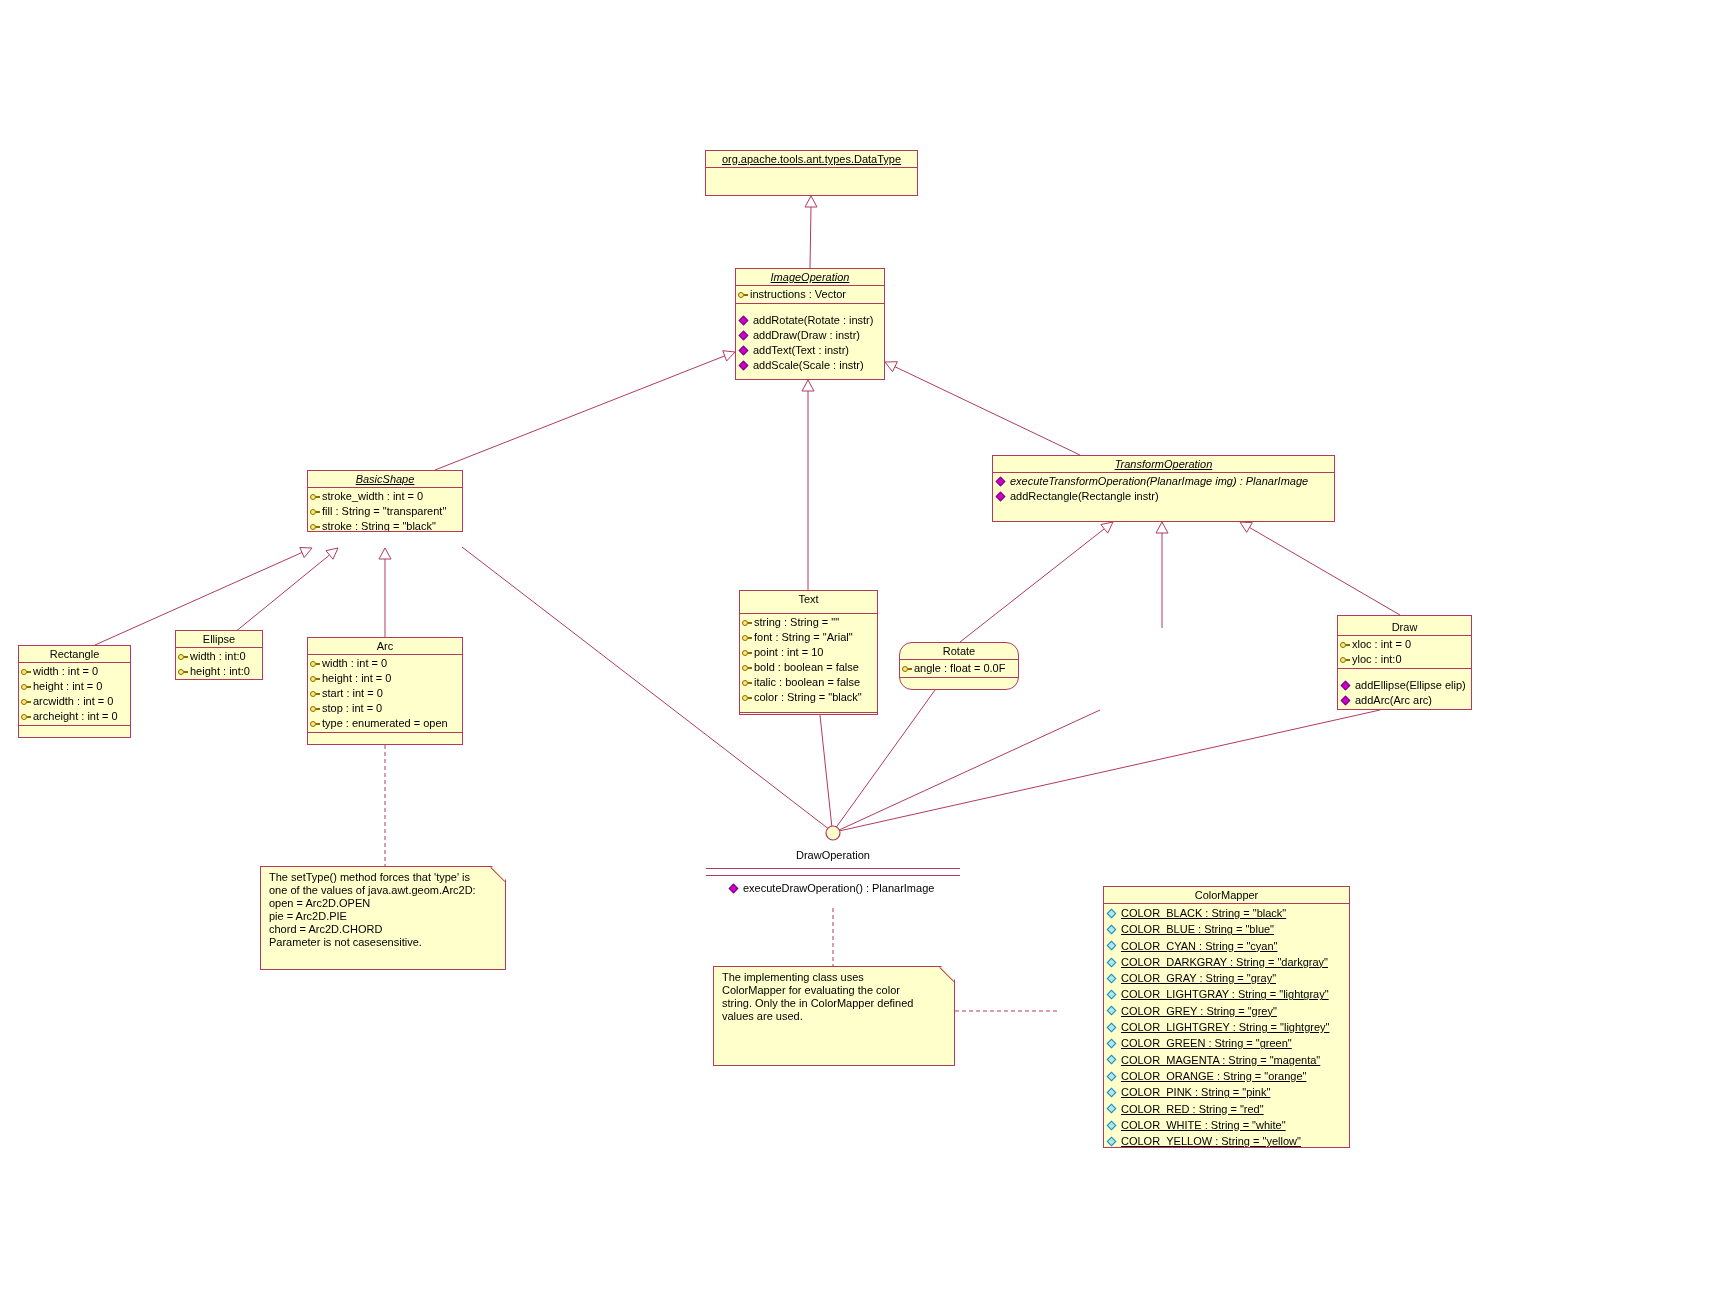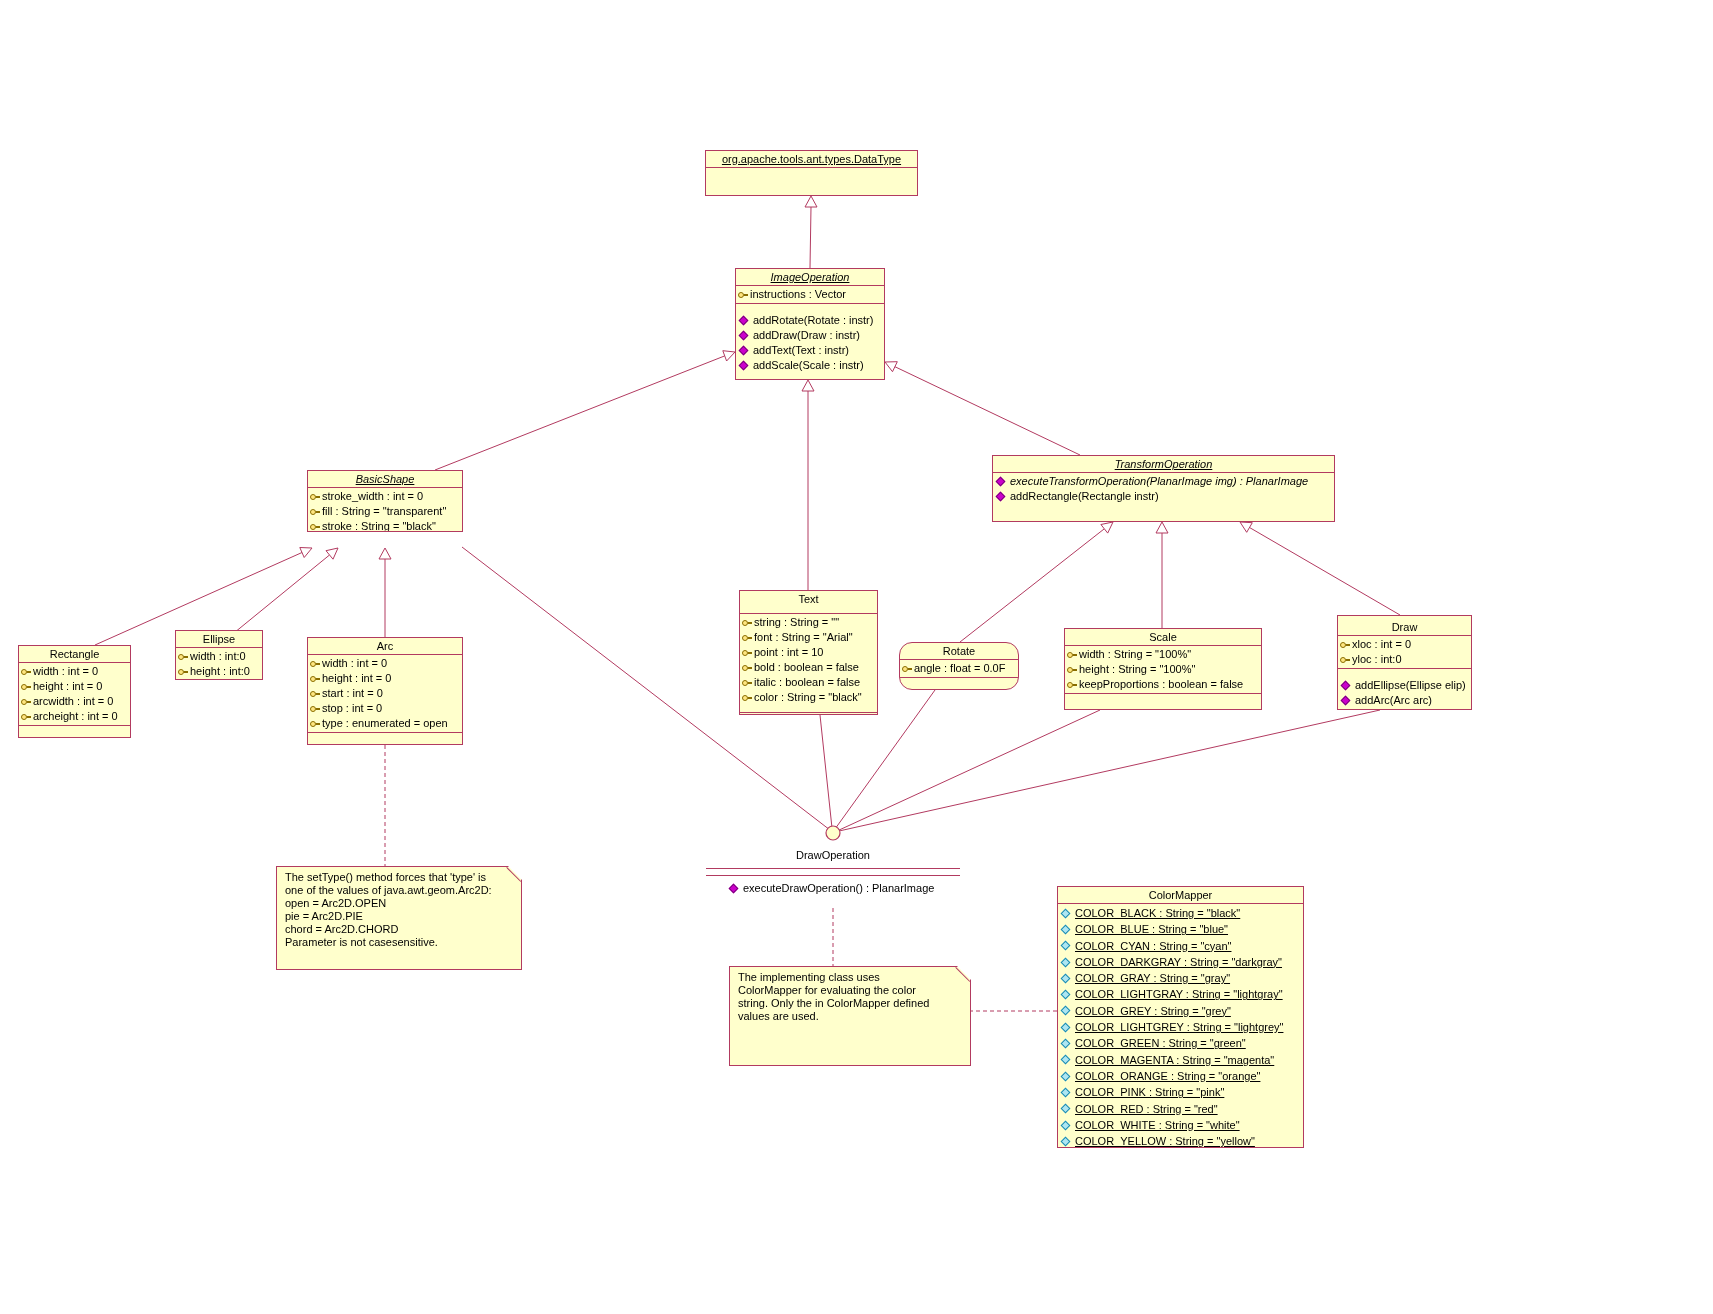--- a/index.html
+++ b/index.html
@@ -32,21 +32,21 @@
   .icon.static-attr{width:5px;height:5px;background:#AEE6F2;border:1px solid #1C8CB0;
       transform:rotate(45deg);margin:1px 4px 1px 2px;}
 
   .iface{position:absolute;font-size:11px;}
   .iface-name{text-align:center;line-height:14px;}
   .iface-line{border-top:1px solid #B23A60;margin-top:6px;}
   .iface-line + .iface-line{margin-top:6px;}
   .iface-method{margin-top:5px;padding-left:22px;}
 
   .note{position:absolute;background:#FFFFCC;border:1px solid #B23A60;padding:4px 6px;
-        font-size:11px;box-sizing:border-box;margin-left:16px;}
+        font-size:11px;box-sizing:border-box;}
   .note::before{content:"";position:absolute;top:-1px;right:-1px;width:0;height:0;
         border-top:14px solid #ffffff;border-left:14px solid transparent;}
   .note::after{content:"";position:absolute;left:calc(100% - 14px);top:0;width:19.8px;height:1px;
         background:#B23A60;transform:rotate(45deg);transform-origin:0 0;}
   .note .member-row{line-height:13px;}
 </style>
 </head>
 <body>
 
 <div class="canvas">
@@ -283,38 +283,20 @@
     <div class="title">Rotate</div>
     <div class="compartment">
         <div class="member-row">
           <span class="icon attr"></span>
           <span class="member-text">angle : float = 0.0F</span>
         </div>
       </div>
     <div class="compartment empty"></div>
   </div>
 
-  <div class="uml-class" style="left:1064px;top:628px;width:198px;height:82px;">
-    <div class="title">Scale</div>
-    <div class="compartment">
-        <div class="member-row">
-          <span class="icon attr"></span>
-          <span class="member-text">width : String = "100%"</span>
-        </div>
-        <div class="member-row">
-          <span class="icon attr"></span>
-          <span class="member-text">height : String = "100%"</span>
-        </div>
-        <div class="member-row">
-          <span class="icon attr"></span>
-          <span class="member-text">keepProportions : boolean = false</span>
-        </div>
-      </div>
-    <div class="compartment empty"></div>
-  </div>
 
   <div class="uml-class" style="left:1337px;top:615px;width:135px;height:95px;justify-content:flex-end;">
     <div class="title">Draw</div>
     <div class="compartment">
         <div class="member-row">
           <span class="icon attr"></span>
           <span class="member-text">xloc : int = 0</span>
         </div>
         <div class="member-row">
           <span class="icon attr"></span>
@@ -326,21 +308,21 @@
           <span class="icon method"></span>
           <span class="member-text">addEllipse(Ellipse elip)</span>
         </div>
         <div class="member-row">
           <span class="icon method"></span>
           <span class="member-text">addArc(Arc arc)</span>
         </div>
       </div>
   </div>
 
-  <div class="uml-class" style="left:1057px;top:886px;width:247px;height:262px;">
+  <div class="uml-class" style="left:1103px;top:886px;width:247px;height:262px;">
     <div class="title">ColorMapper</div>
     <div class="compartment cm-rows">
         <div class="member-row">
           <span class="icon static-attr"></span>
           <span class="member-text u">COLOR_BLACK : String = "black"</span>
         </div>
         <div class="member-row">
           <span class="icon static-attr"></span>
           <span class="member-text u">COLOR_BLUE : String = "blue"</span>
         </div>

